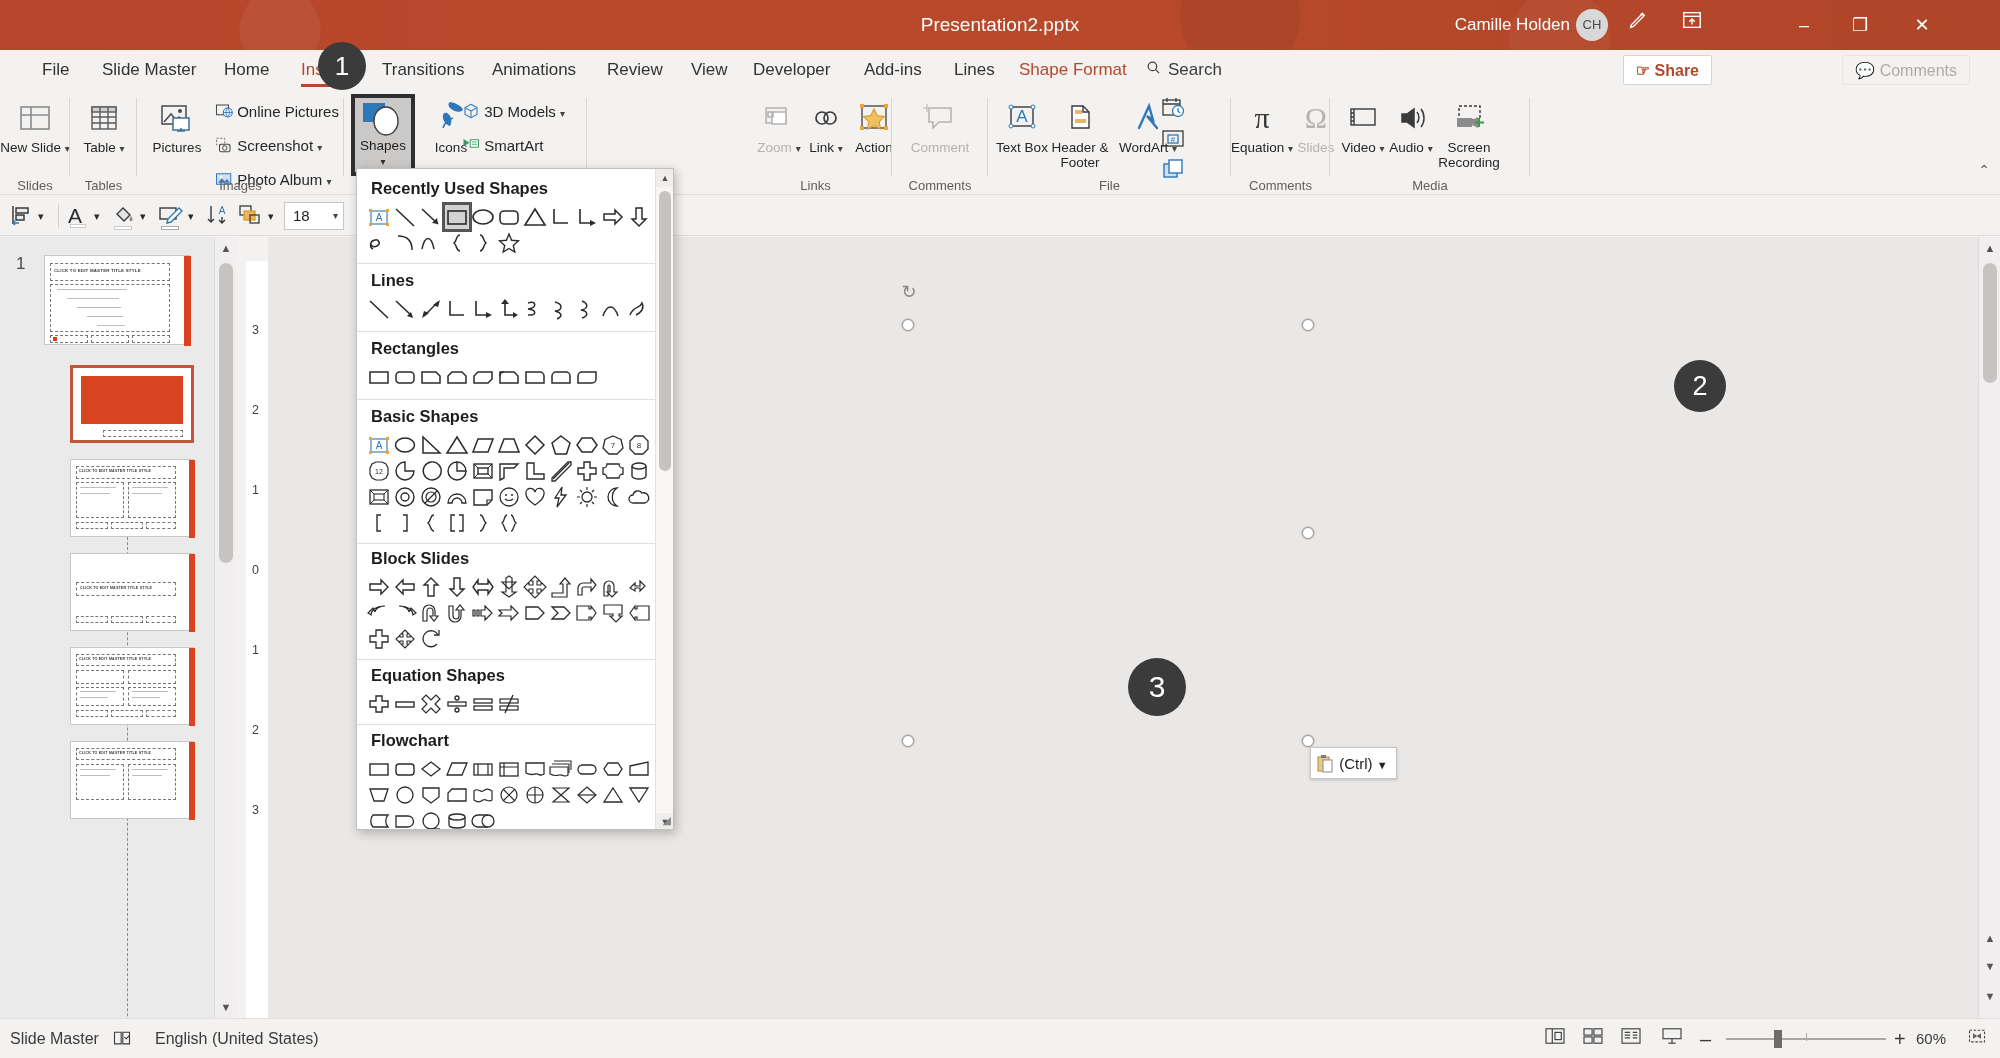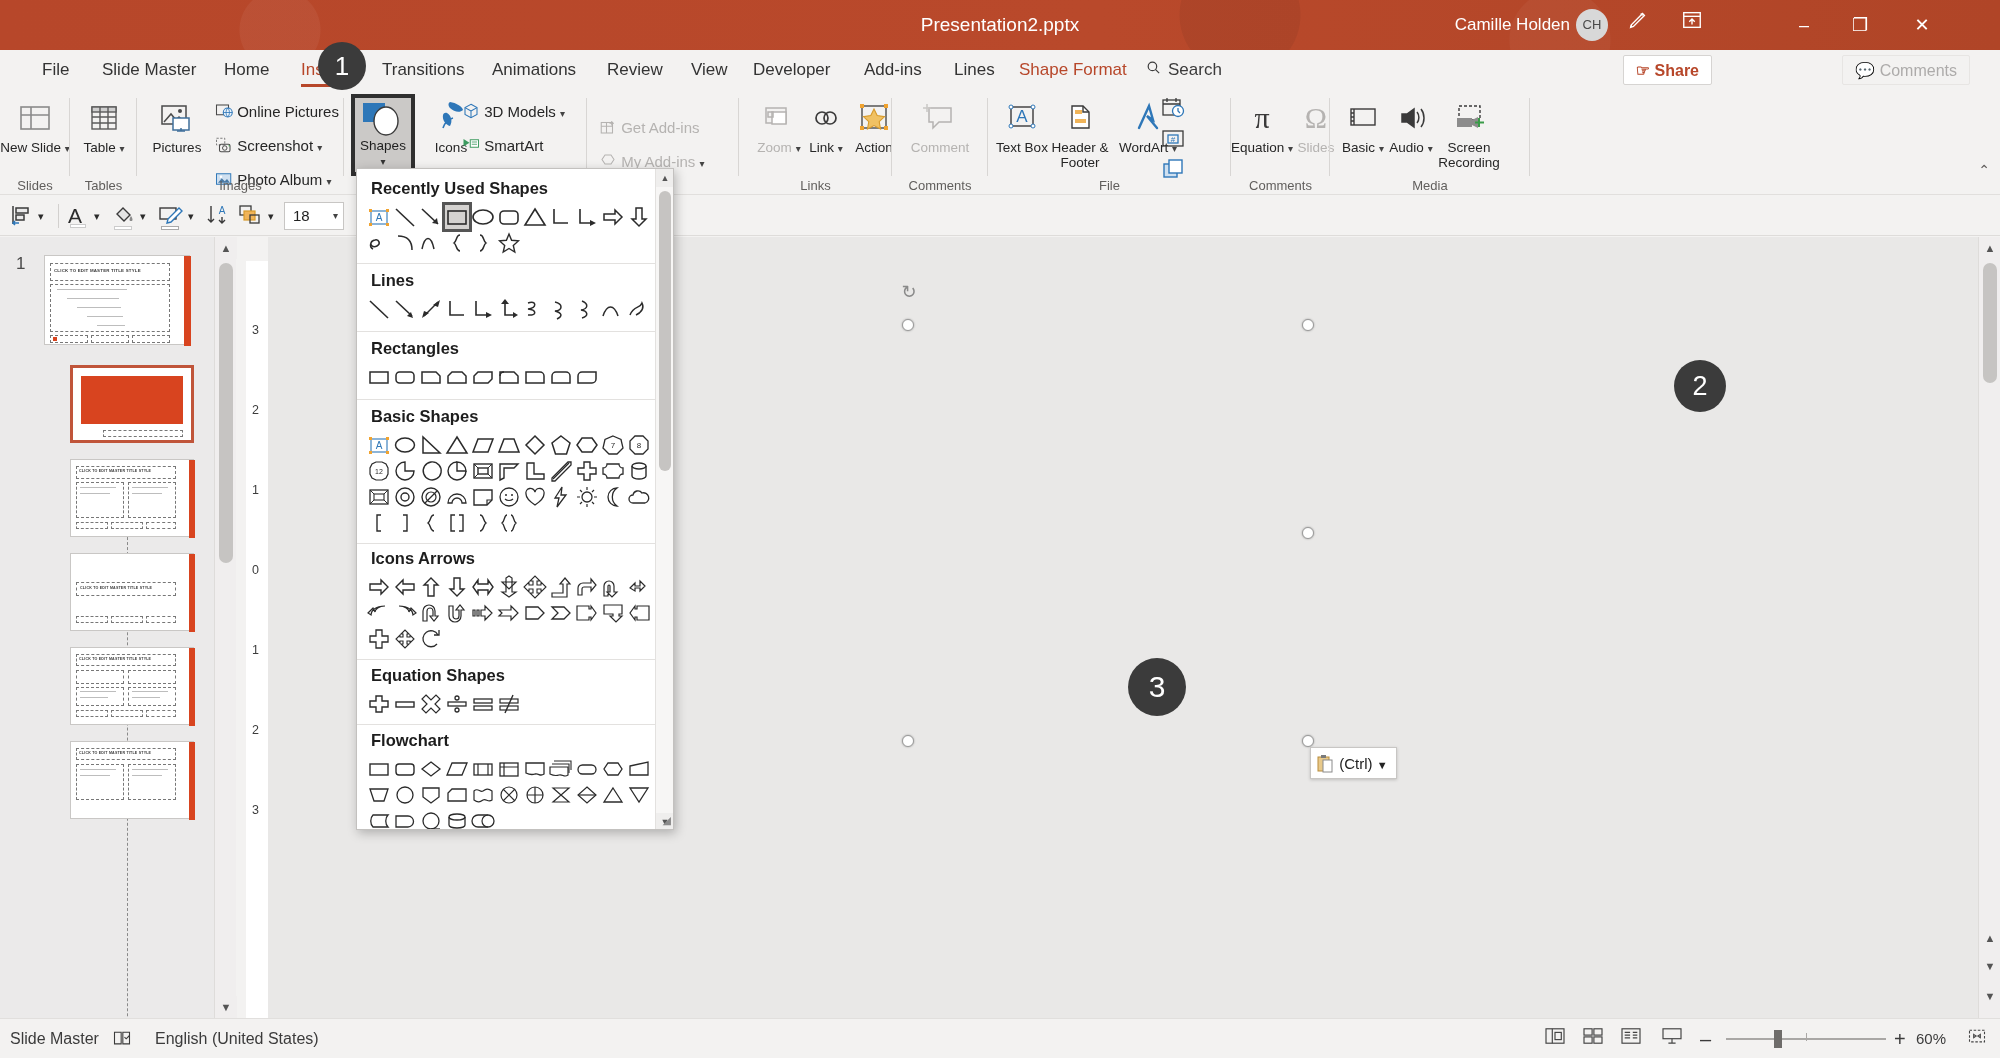--- a/index.html
+++ b/index.html
@@ -434,43 +434,20 @@
             <rect x="9" y="6" width="5" height="15" fill="#cfcfcf"></rect>
             <rect x="15" y="3" width="5" height="18" fill="#2e77b8"></rect>
           </svg>
         </span>
         <span>Chart</span>
       </div>
 
       <div class="sep"></div>
     </div>
 
-    <div class="grp" style="left:587px; width:152px">
-      <div class="smallbtn dis" style="left:12px; top:28px">
-        <span>
-          <svg width="18" height="18" viewBox="0 0 24 24" fill="none" stroke="#b5b3b1" stroke-width="1.4" style="vertical-align:-3px">
-            <rect x="3" y="6" width="15" height="14"></rect>
-              <path d="M3 11h15M10 6v14"></path>
-              <path d="M17 4v6M14 7h6"></path>
-          </svg>
-        </span>
-        <span>Get Add-ins</span>
-      </div>
-      <div class="smallbtn dis" style="left:12px; top:62px">
-        <span>
-          <svg width="18" height="18" viewBox="0 0 24 24" fill="none" stroke="#b5b3b1" stroke-width="1.4" style="vertical-align:-3px">
-            <path d="M8 4h8l4 6-4 6H8L4 10z"></path>
-          </svg>
-        </span>
-        <span>My Add-ins</span>
-        <span class="chev">▾</span>
-      </div>
-
-      <div class="sep"></div>
-    </div>
 
     <div class="grp" style="left:892px; width:96px">
       <div class="bigbtn dis" style="left:13px; top:8px">
         <span class="ic">
           <svg width="42" height="42" viewBox="0 0 42 42" fill="none" stroke="#b5b3b1" stroke-width="1.5">
             <path d="M10 10h22v14H20l-6 6v-6h-4z"></path>
               <path d="M8 6v8M4 10h8" stroke="#c9c7c5"></path>
           </svg>
         </span>
         <span>Comment</span>
@@ -608,21 +585,21 @@
     </div>
 
     <div class="grp" style="left:1330px; width:200px">
       <div class="bigbtn" style="left:-2px; top:8px">
         <span class="ic">
           <svg width="42" height="42" viewBox="0 0 42 42" fill="none" stroke="#3a3a3a" stroke-width="1.4">
             <rect x="9" y="11" width="24" height="16"></rect>
               <path d="M12 11v16M12 13h-0M9 15h3M9 19h3M9 23h3"></path>
           </svg>
         </span>
-        <span>Basic</span>
+        <span>Video</span>
         <span class="chev">▾</span>
       </div>
       <div class="bigbtn" style="left:46px; top:8px">
         <span class="ic">
           <svg width="42" height="42" viewBox="0 0 42 42" fill="none" stroke="#3a3a3a" stroke-width="1.5">
             <path d="M12 16h5l7-5v18l-7-5h-5z" fill="#3a3a3a"></path>
             <path d="M27 14c2.5 3 2.5 8 0 11M31 11c4 5 4 13 0 18"></path>
           </svg>
         </span>
         <span>Audio</span>
@@ -1276,21 +1253,21 @@
           </svg>
         </div>
       <div class="shp" style="left:140px; top:342px">
           <svg width="24" height="24">
             <path d="M10 4c-3 0-2 6-5 8 3 2 2 8 5 8M14 4c3 0 2 6 5 8-3 2-2 8-5 8" fill="none" stroke="#2b2b2b" stroke-width="1.3"></path>
           </svg>
         </div>
 
       <div class="sm-div" style="top:374px"></div>
 
-      <div class="sm-head" style="top:380px">Icons Arrows</div>
+      <div class="sm-head" style="top:380px">Block Slides</div>
       <div class="shp" style="left:10px;  top:406px">
           <svg width="24" height="24">
             <path d="M3 9h11V5l7 7-7 7v-4H3z" fill="none" stroke="#2b2b2b" stroke-width="1.4"></path>
           </svg>
         </div>
       <div class="shp" style="left:36px;  top:406px">
           <svg width="24" height="24">
             <path d="M21 9H10V5l-7 7 7 7v-4h11z" fill="none" stroke="#2b2b2b" stroke-width="1.4"></path>
           </svg>
         </div>

